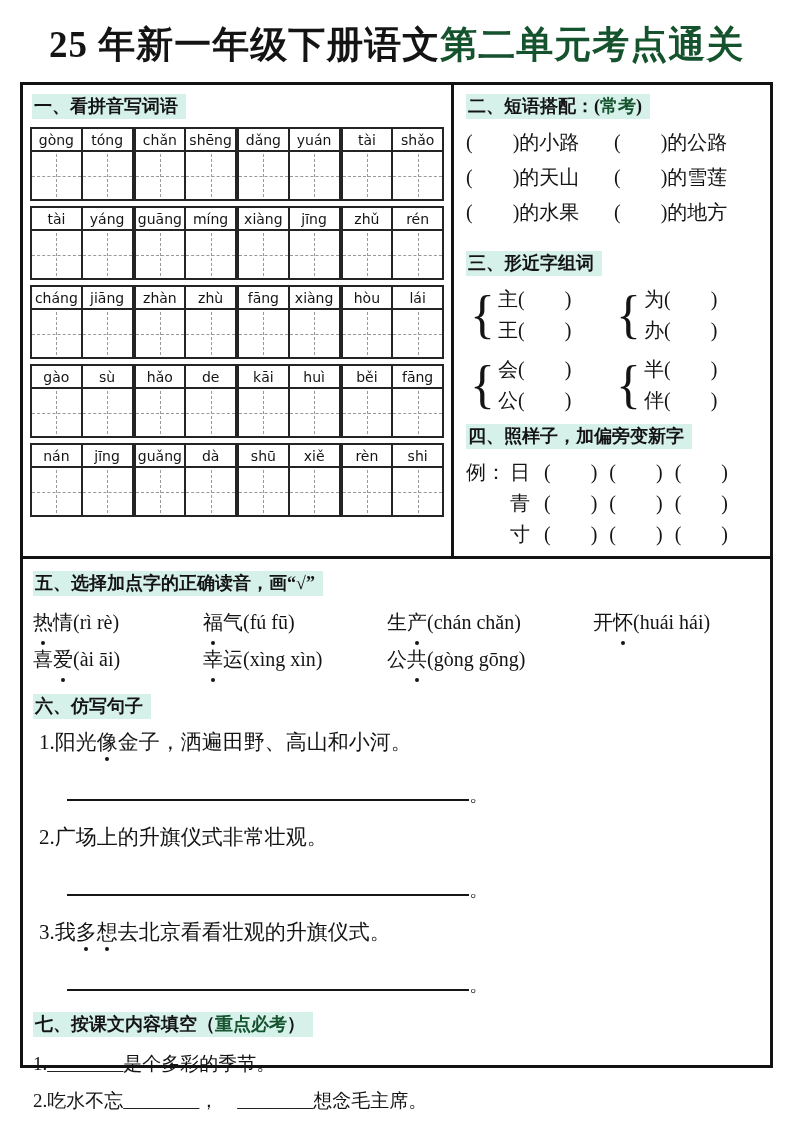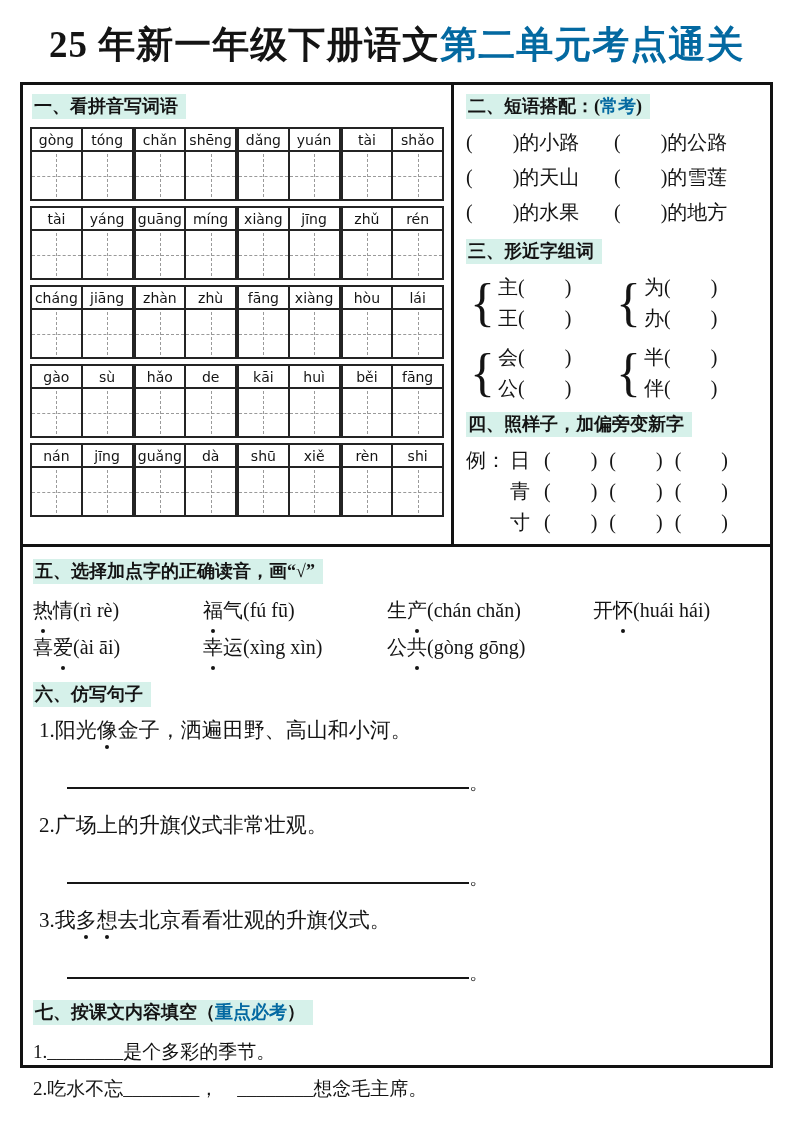--- a/index.html
+++ b/index.html
@@ -5,21 +5,21 @@
   html,body { margin:0; padding:0; }
   body {
     width:793px; height:1121px; background:#ffffff; overflow:hidden;
     font-family:"Liberation Serif", serif; color:#141414;
     -webkit-font-smoothing:antialiased;
   }
   .page-title {
     text-align:center; font-size:37px; font-weight:bold;
     margin:20px 0 12px 0; letter-spacing:1px; white-space:nowrap;
   }
-  .red { color:#0369a1; }
+  .red { color:#14532d; }
   .hl { background:#d6f1ea; padding:2px 8px 3px 2px; }
 
   .main-box { margin:0 20px; border:3px solid #121212; height:986px; box-sizing:border-box; }
   .top-grid { display:grid; grid-template-columns:431px 1fr; border-bottom:3px solid #121212; }
   .col-left { border-right:3px solid #121212; padding:7px 7px 8px 7px; box-sizing:border-box; }
   .col-right { padding:7px 8px 4px 10px; box-sizing:border-box; }
 
   .sec-h { font-size:18px; font-weight:bold; margin:2px 0 9px 2px; white-space:nowrap; }
 
   
@@ -31,21 +31,21 @@
     font-size:14px; padding:3px 0 2px 0; white-space:nowrap; overflow:hidden;
   }
   .pg-top span + span { border-left:2px solid #242424; }
   .pg-write { display:flex; height:47px; }
   .wcell { flex:1; position:relative; }
   .wcell + .wcell { border-left:2px solid #242424; }
   .wcell::before { content:""; position:absolute; left:50%; top:2px; bottom:2px; border-left:1px dashed #9a9a9a; }
   .wcell::after  { content:""; position:absolute; top:50%; left:0; right:0; border-top:1px dashed #9a9a9a; }
 
   
-  .phrase-grid { display:grid; grid-template-columns:1fr 1fr; row-gap:5px; font-size:20px; line-height:30px; margin:4px 0 12px 2px; white-space:nowrap; }
+  .phrase-grid { display:grid; grid-template-columns:1fr 1fr; row-gap:5px; font-size:20px; line-height:30px; margin:4px 0 24px 2px; white-space:nowrap; }
 
   
   .brace-grid { display:grid; grid-template-columns:1fr 1fr; row-gap:8px; margin:4px 0 8px 6px; }
   .bgroup { display:flex; align-items:center; }
   .bchar { font-size:52px; line-height:60px; font-weight:400; margin-right:3px; }
   .bitems div { font-size:20px; line-height:31px; white-space:nowrap; }
 
   
   .rad-rows { margin:2px 0 2px 2px; }
   .rad-row { font-size:20px; line-height:31px; white-space:nowrap; }

